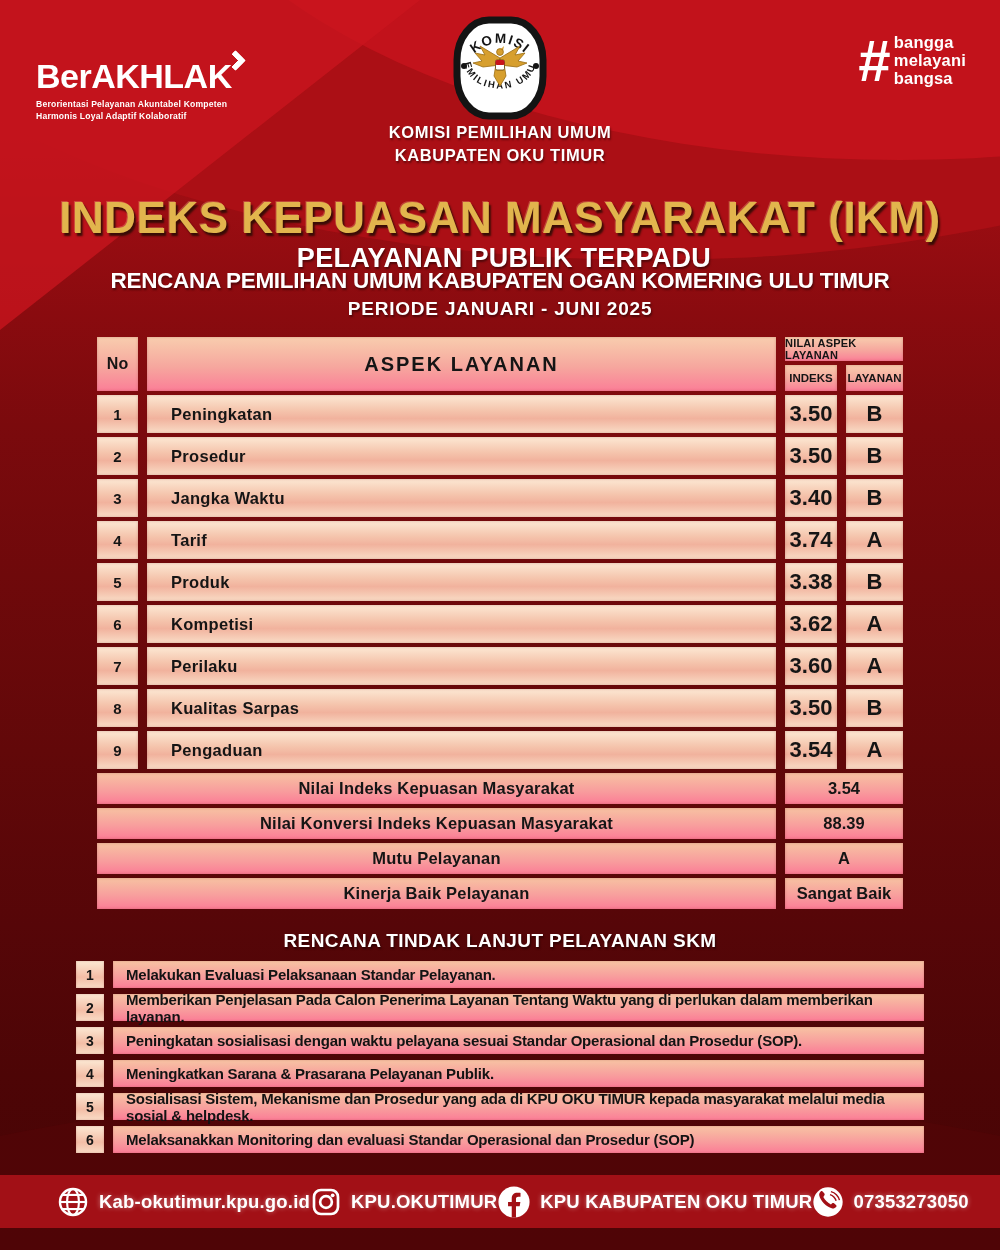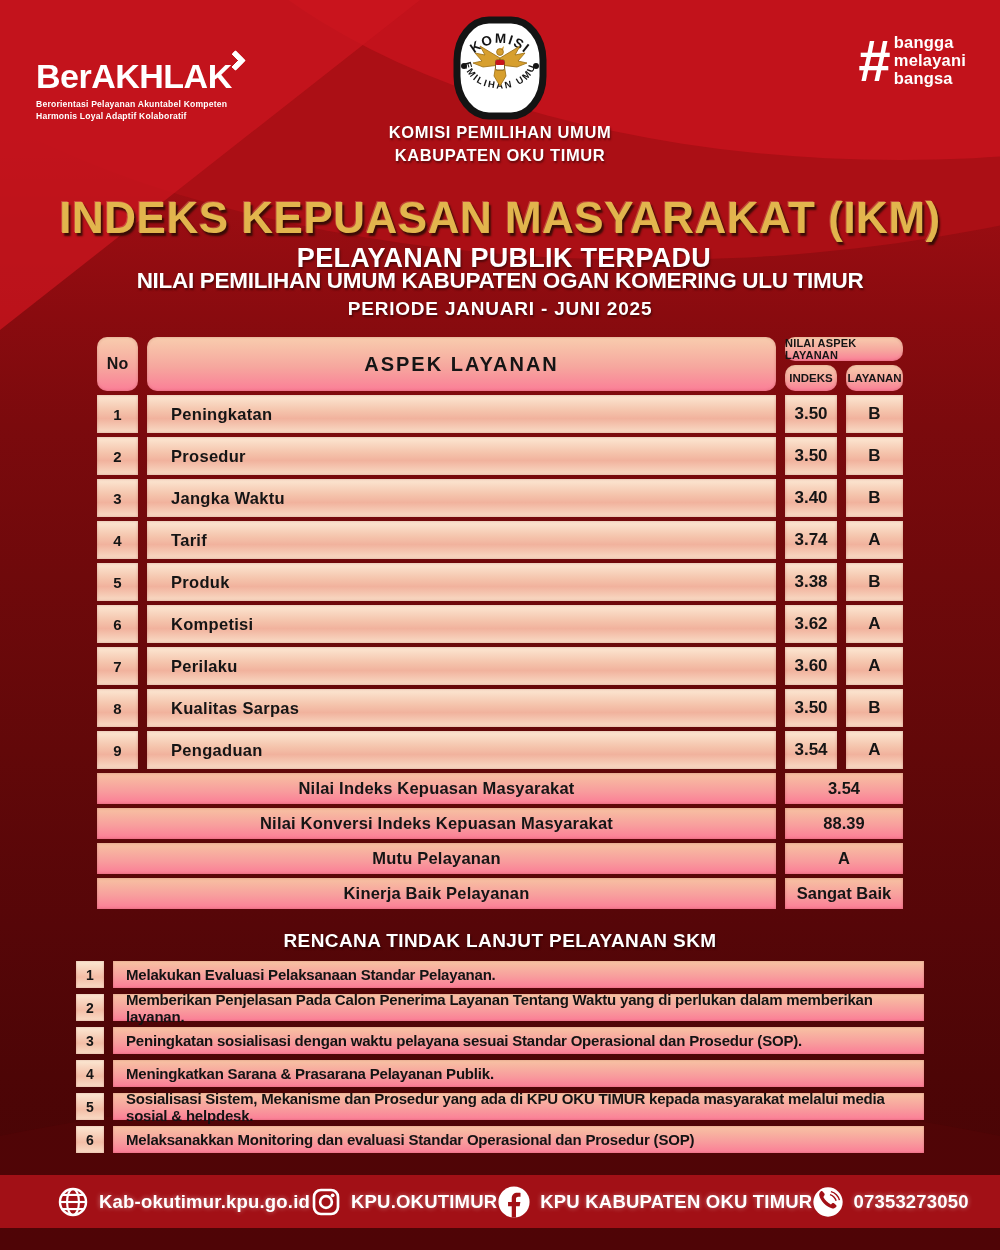--- a/index.html
+++ b/index.html
@@ -43,30 +43,30 @@
   .period { position:absolute; left:0; right:0; top:298px; text-align:center; color:#fff;
     font-size:19px; font-weight:bold; letter-spacing:.8px; text-shadow:1px 2px 2px rgba(40,5,5,.6); }
 
   
   .tbl { position:absolute; left:97px; top:337px; width:806px; display:grid;
     grid-template-columns:41px 1fr 52px 57px;
     grid-template-rows:24px 26px repeat(9,38px) repeat(4,31px);
     gap:4px 9px; }
   .cell { display:flex; align-items:center; justify-content:center; color:#151515;
     box-shadow:inset 0 0 3px rgba(130,25,25,.28); }
-  .cell-h { background:linear-gradient(180deg,#f8cdae 0%,#f6a79e 55%,#fb7e97 100%);border-radius:10px; }
+  .cell-h { background:linear-gradient(180deg,#f8cdae 0%,#f6a79e 55%,#fb7e97 100%); }
   .cell-d { background:linear-gradient(180deg,#fce8d3 0%,#f5c5ad 40%,#f1b29d 62%,#f9dcc6 100%); }
   .cell-s { background:linear-gradient(180deg,#f7c2a2 0%,#f89d9d 58%,#fb7d96 100%); }
   .h-no { grid-column:1; grid-row:1 / span 2; font-size:16px; font-weight:bold; }
   .h-aspek { grid-column:2; grid-row:1 / span 2; font-size:20px; font-weight:bold; letter-spacing:2px; }
   .h-nilai { grid-column:3 / span 2; grid-row:1; font-size:11px; font-weight:bold; letter-spacing:.2px; }
   .h-sub { grid-row:2; font-size:11.5px; font-weight:bold; }
   .c-no { font-size:15px; font-weight:bold; }
   .c-aspek { justify-content:flex-start; padding-left:24px; font-size:16.5px; font-weight:bold; letter-spacing:.3px; }
-  .c-val { font-size:17px; font-weight:bold; }
+  .c-val { font-size:22px; font-weight:bold; }
   .s-label { grid-column:1 / span 2; font-size:16.5px; font-weight:bold; letter-spacing:.2px; }
   .s-value { grid-column:3 / span 2; font-size:16.5px; font-weight:bold; }
 
   
   .rencana-title { position:absolute; left:0; right:0; top:930px; text-align:center; color:#fff;
     font-size:19px; font-weight:bold; letter-spacing:.4px; text-shadow:1px 2px 2px rgba(30,3,3,.7); }
   .rencana { position:absolute; left:76px; top:961px; width:848px; display:grid;
     grid-template-columns:28px 1fr; grid-auto-rows:27px; gap:6px 9px; }
   .r-no { display:flex; align-items:center; justify-content:center; font-size:14px; font-weight:bold; color:#151515;
     background:linear-gradient(180deg,#fce8d3 0%,#f3bda6 60%,#f9dcc6 100%); box-shadow:inset 0 0 2px rgba(130,25,25,.3); }
@@ -135,21 +135,21 @@
     </div>
   </div>
 
   <div class="org-name">
     <div>KOMISI PEMILIHAN UMUM</div>
     <div>KABUPATEN OKU TIMUR</div>
   </div>
 
   <div class="main-title">INDEKS KEPUASAN MASYARAKAT (IKM)</div>
   <div class="sub1">PELAYANAN PUBLIK TERPADU</div>
-  <div class="sub2">NILAI PEMILIHAN UMUM KABUPATEN OGAN KOMERING ULU TIMUR</div>
+  <div class="sub2">RENCANA PEMILIHAN UMUM KABUPATEN OGAN KOMERING ULU TIMUR</div>
   <div class="period">PERIODE JANUARI - JUNI 2025</div>
 
   <div class="tbl">
     <div class="cell cell-h h-no">No</div>
     <div class="cell cell-h h-aspek">ASPEK LAYANAN</div>
     <div class="cell cell-h h-nilai">NILAI ASPEK LAYANAN</div>
     <div class="cell cell-h h-sub" style="grid-column:3;">INDEKS</div>
     <div class="cell cell-h h-sub" style="grid-column:4;">LAYANAN</div>
 
     <div class="cell cell-d c-no">1</div>

